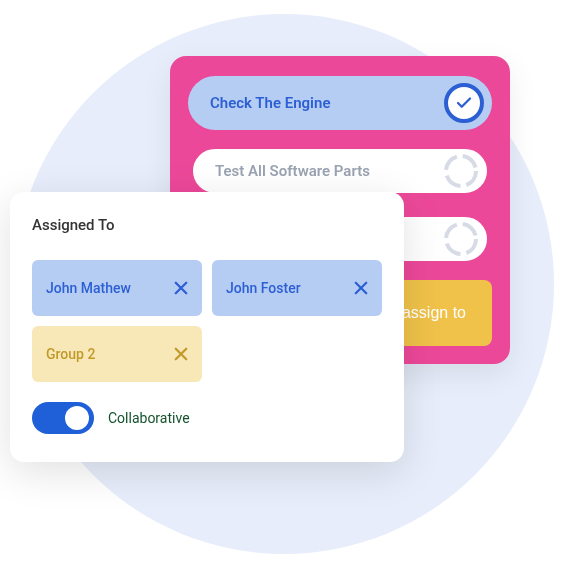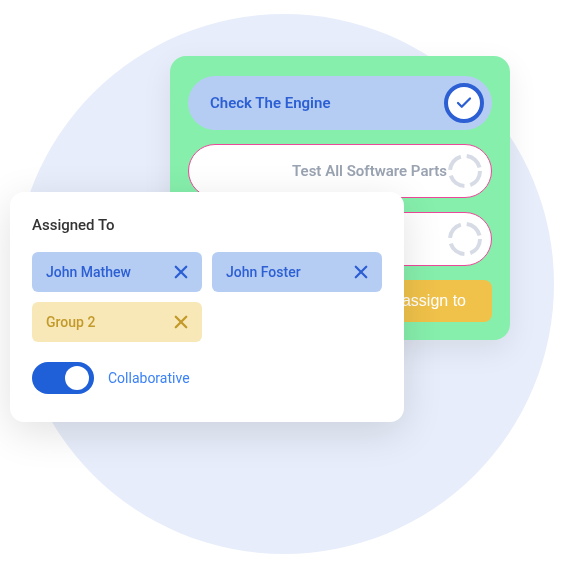--- a/index.html
+++ b/index.html
@@ -19,42 +19,41 @@
     background: #e7edfa;
     top: 14px;
     left: 14px;
     z-index: 0;
   }
   .card-tasks {
     position: absolute;
     right: 58px;
     top: 56px;
     width: 340px;
-    background: #86efac;
+    background: #ec4899;
     border-radius: 16px;
     box-shadow: 0 10px 30px rgba(0,0,0,0.08);
     padding: 20px 18px 18px 18px;
     z-index: 1;
   }
   .task-item {
     display: flex;
     align-items: center;
     justify-content: space-between;
     height: 54px;
     border-radius: 28px;
     padding: 0 8px 0 22px;
     margin-bottom: 14px;
   }
   .task-item.active {
     background: #b6cdf3;
   }
   .task-item.inactive {
     background: #fff;
-    border: 1px solid #ec4899;
-    justify-content: flex-end;
+    border: 5px solid #ec4899;
   }
   .task-label {
     font-size: 15px;
     font-weight: 600;
   }
   .task-item.active .task-label { color: #2c5fd3; }
   .task-item.inactive .task-label { color: #9aa3b2; }
   .check-circle {
     width: 40px; height: 40px;
     border-radius: 50%;
@@ -69,53 +68,53 @@
     position: relative;
   }
   .dashed-circle svg { width: 36px; height: 36px; }
   .assign-btn {
     display: block;
     margin: 6px 0 0 auto;
     background: #f0c24a;
     color: #fff;
     border: none;
     border-radius: 8px;
-    padding: 12px 26px;
+    padding: 24px 26px;
     font-size: 16px;
     font-weight: 500;
     cursor: pointer;
   }
   .card-assigned {
     position: absolute;
     left: 10px;
     top: 192px;
     width: 394px;
     background: #fff;
     border-radius: 14px;
     box-shadow: 0 10px 40px rgba(0,0,0,0.12);
     padding: 24px 22px 28px 22px;
     z-index: 2;
   }
   .assigned-title {
     font-size: 15px;
     color: #333;
     font-weight: 500;
-    margin-bottom: 18px;
+    margin-bottom: 26px;
   }
   .chip-grid {
     display: grid;
     grid-template-columns: 1fr 1fr;
     gap: 10px 10px;
     margin-bottom: 20px;
   }
   .chip {
     display: flex;
     align-items: center;
     justify-content: space-between;
-    height: 40px;
+    height: 56px;
     border-radius: 6px;
     padding: 0 10px 0 14px;
   }
   .chip.person {
     background: #b6cdf3;
     color: #2c5fd3;
   }
   .chip.group {
     background: #f8e8b8;
     color: #c29a2a;
@@ -145,21 +144,21 @@
   .toggle-knob {
     position: absolute;
     width: 24px; height: 24px;
     background: #fff;
     border-radius: 50%;
     top: 4px;
     right: 5px;
   }
   .toggle-label {
     font-size: 14px;
-    color: #3b82f6;
+    color: #14532d;
   }
 </style>
 </head>
 <body>
 
 <div class="bg-circle"></div>
 
 <div class="card-tasks">
   <div class="task-item active">
     <span class="task-label">Check The Engine</span>

